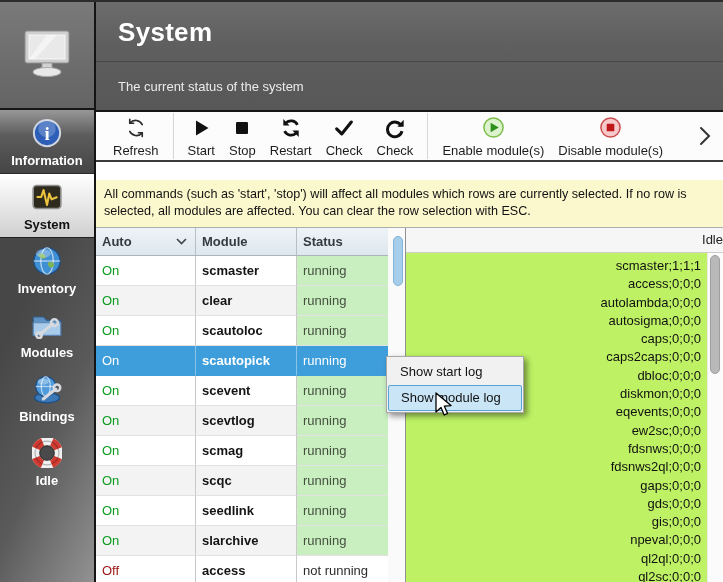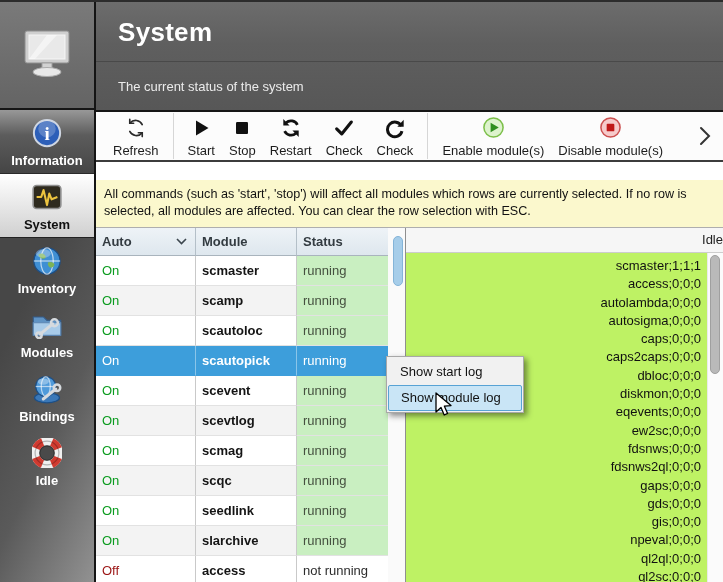--- a/index.html
+++ b/index.html
@@ -350,21 +350,21 @@
 
         <div class="tbody">
 
         <div class="row">
               <div class="cell auto">On</div>
               <div class="cell module">scmaster</div>
               <div class="cell status">running</div>
             </div>
             <div class="row">
               <div class="cell auto">On</div>
-              <div class="cell module">scamp</div>
+              <div class="cell module">clear</div>
               <div class="cell status">running</div>
             </div>
             <div class="row">
               <div class="cell auto">On</div>
               <div class="cell module">scautoloc</div>
               <div class="cell status">running</div>
             </div>
             <div class="row selected">
               <div class="cell auto">On</div>
               <div class="cell module">scautopick</div>

